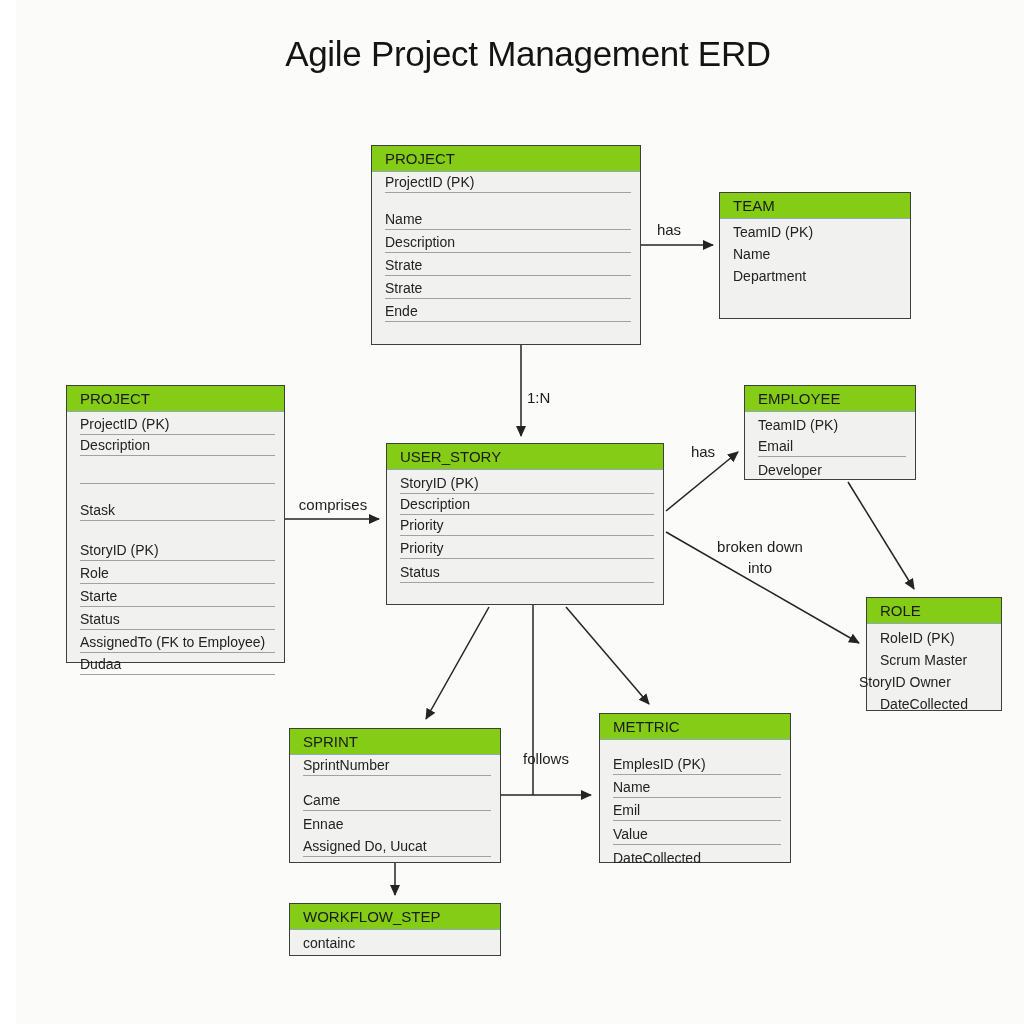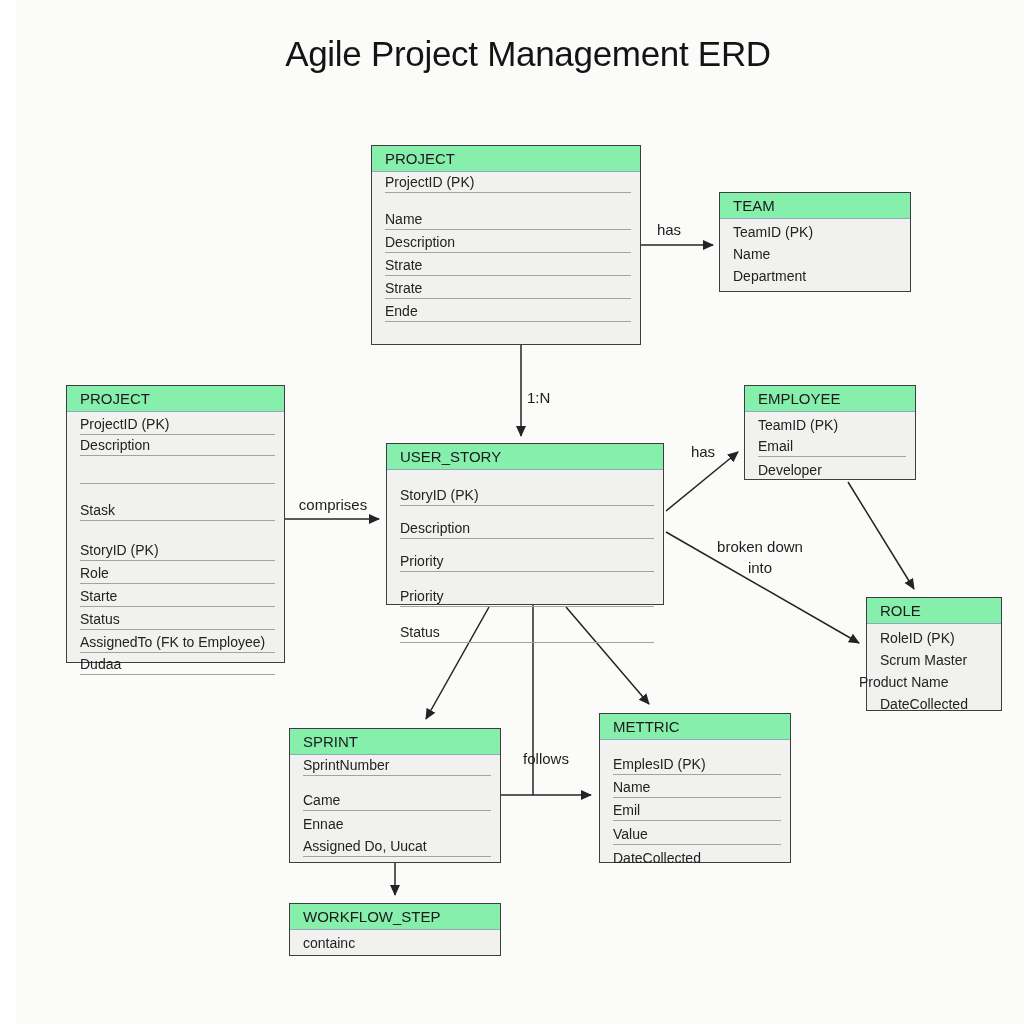--- a/index.html
+++ b/index.html
@@ -10,21 +10,21 @@
   #title{
     position:absolute;left:0;top:34px;width:1024px;text-align:center;
     font-size:35px;font-weight:500;letter-spacing:-0.3px;color:#141414;
   }
   svg.wires{position:absolute;left:0;top:0;pointer-events:none;}
   .entity{
     position:absolute;background:#f1f1ef;border:1.5px solid #3e3e3e;
     box-sizing:border-box;display:flex;flex-direction:column;
   }
   .ehead{
-    background:#86efac;border-bottom:1px solid #8fa8c2;
+    background:#84cc16;border-bottom:1px solid #8fa8c2;
     font-size:15px;font-weight:500;color:#1b1b1b;
     padding:4px 10px 4px 13px;flex:0 0 auto;display:flex;align-items:center;
   }
   .row{
     display:flex;align-items:flex-end;
     margin:0 9px 0 13px;padding:0 0 2px 0;
     font-size:14px;color:#222;flex:0 0 auto;white-space:nowrap;
   }
   .row.sep{border-bottom:1px solid #a5a29d;}
   .row.pullleft{margin-left:-2px;}
@@ -75,21 +75,21 @@
       </div>
     <div class="row sep" style="height:18px;">ProjectID (PK)</div>
     <div class="spacer" style="height:14px;"></div>
     <div class="row sep" style="height:20px;">Name</div>
     <div class="row sep" style="height:20px;">Description</div>
     <div class="row sep" style="height:20px;">Strate</div>
     <div class="row sep" style="height:20px;">Strate</div>
     <div class="row sep" style="height:20px;">Ende</div>
   </div>
 
-  <div class="entity" style="left:703px;top:192px;width:192px;height:100px;">
+  <div class="entity" style="left:703px;top:192px;width:192px;height:127px;">
     <div class="ehead">
         <span>TEAM</span>
       </div>
     <div class="row" style="height:21px;">TeamID (PK)</div>
     <div class="row" style="height:20px;">Name</div>
     <div class="row" style="height:20px;">Department</div>
   </div>
 
   <div class="entity" style="left:50px;top:385px;width:219px;height:278px;">
     <div class="ehead">
@@ -100,21 +100,21 @@
     <div class="row sep" style="height:25px;"></div>
     <div class="row sep" style="height:34px;">Stask</div>
     <div class="row sep" style="height:37px;">StoryID (PK)</div>
     <div class="row sep" style="height:20px;">Role</div>
     <div class="row sep" style="height:20px;">Starte</div>
     <div class="row sep" style="height:20px;">Status</div>
     <div class="row sep" style="height:20px;">AssignedTo (FK to Employee)</div>
     <div class="row sep" style="height:19px;">Dudaa</div>
   </div>
 
-  <div class="entity" style="left:370px;top:443px;width:278px;height:162px;gap:12px;">
+  <div class="entity" style="left:370px;top:443px;width:278px;height:162px;">
     <div class="ehead">
         <span>USER_STORY</span>
       </div>
     <div class="row sep" style="height:21px;">StoryID (PK)</div>
     <div class="row sep" style="height:18px;">Description</div>
     <div class="row sep" style="height:18px;">Priority</div>
     <div class="row sep" style="height:20px;">Priority</div>
     <div class="row sep" style="height:21px;">Status</div>
   </div>
 
@@ -126,21 +126,21 @@
     <div class="row sep" style="height:19px;">Email</div>
     <div class="row" style="height:21px;">Developer</div>
   </div>
 
   <div class="entity" style="left:850px;top:597px;width:136px;height:114px;">
     <div class="ehead">
         <span>ROLE</span>
       </div>
     <div class="row" style="height:22px;">RoleID (PK)</div>
     <div class="row" style="height:20px;">Scrum Master</div>
-    <div class="row pullleft" style="height:20px;margin-left:-8px;">Product Name</div>
+    <div class="row pullleft" style="height:20px;margin-left:-8px;">StoryID Owner</div>
     <div class="row" style="height:20px;">DateCollected</div>
   </div>
 
   <div class="entity" style="left:273px;top:728px;width:212px;height:135px;">
     <div class="ehead">
         <span>SPRINT</span>
       </div>
     <div class="row sep" style="height:18px;">SprintNumber</div>
     <div class="spacer" style="height:13px;"></div>
     <div class="row sep" style="height:19px;">Came</div>

